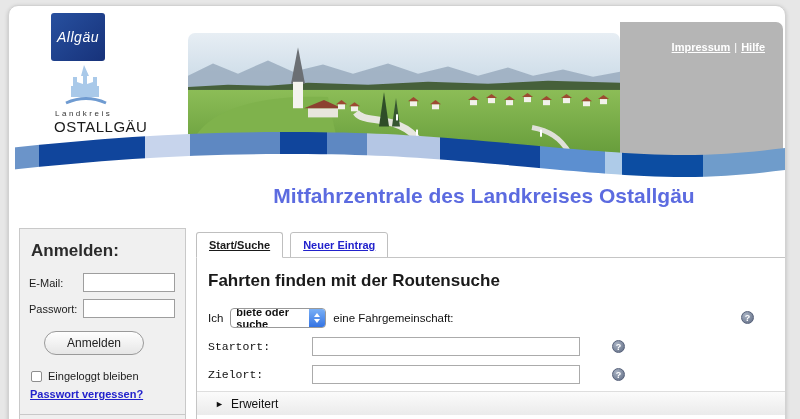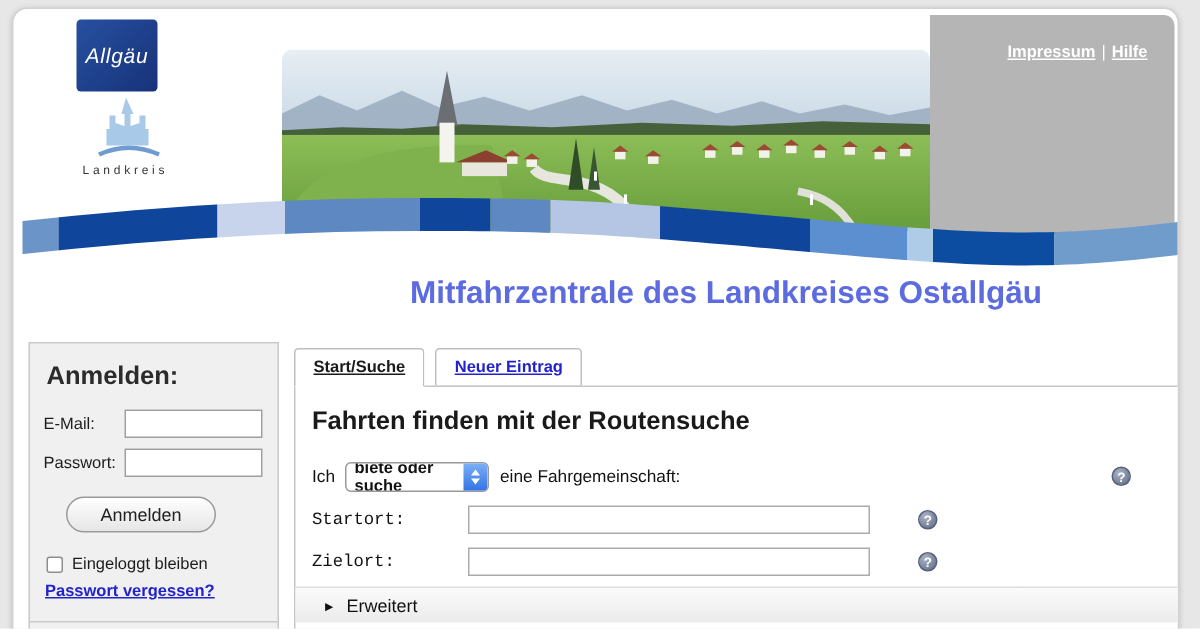--- a/index.html
+++ b/index.html
@@ -16,21 +16,21 @@
                   color:#fff; display:flex; align-items:center; justify-content:center;
                   font-style:italic; font-weight:normal; font-size:14px; letter-spacing:.5px; }
   .castle-wrap { position:absolute; left:40px; top:58px; width:100px; }
   .castle-wrap svg { display:block; margin-left:12px; }
   .landkreis-line1 { font-size:8px; letter-spacing:2.5px; color:#333; margin:1px 0 0 6px; }
   .landkreis-line2 { font-size:15px; color:#1a1a1a; letter-spacing:.5px; margin-left:5px; }
 
   
   .photo { position:absolute; left:179px; top:27px; width:432px; height:121px;
            border-radius:7px 7px 0 0; overflow:hidden; }
-  .gray-block { position:absolute; left:611px; top:4px; width:163px; height:146px;
+  .gray-block { position:absolute; left:611px; top:16px; width:163px; height:146px;
                 background:#b5b5b5; border-radius:0 7px 0 0; }
   .topnav { position:absolute; right:14px; top:19px; font-size:11px; font-weight:bold; color:#fff; }
   .topnav a { color:#fff; text-decoration:underline; margin:0 4px; }
   .topnav .sep { text-decoration:none; font-weight:normal; }
 
   .wave { position:absolute; left:0; top:116px; width:777px; height:62px; }
 
   
   .page-title { position:absolute; left:170px; top:178px; width:610px; text-align:center;
                 font-size:21px; font-weight:bold; color:#5c6be0; }
@@ -103,20 +103,21 @@
 
   <div class="allgaeu-logo">
     <span>Allgäu</span>
   </div>
   <div class="castle-wrap">
     <svg width="50" height="44" viewBox="0 0 46 44">
       <path fill="#a9c9e9" d="M21,1 L26,12 L24,12 L24,20 L30,18 L30,13 L34,13 L34,22 L36,22 L36,33 L8,33 L8,22 L10,22 L10,13 L14,13 L14,18 L20,20 L20,12 L18,12 Z"></path>
       <path d="M3,39 Q23,30 43,39" stroke="#6f9bd1" stroke-width="3" fill="none"></path>
     </svg>
     <div class="landkreis-line1">Landkreis</div>
+    <div class="landkreis-line2">OSTALLGÄU</div>
   </div>
 
   <div class="gray-block">
     <div class="topnav">
       <a href="#">Impressum</a><span class="sep">|</span><a href="#">Hilfe</a>
     </div>
   </div>
 
   <div class="photo">
     <svg width="432" height="121" viewBox="0 0 432 119" preserveAspectRatio="none">

